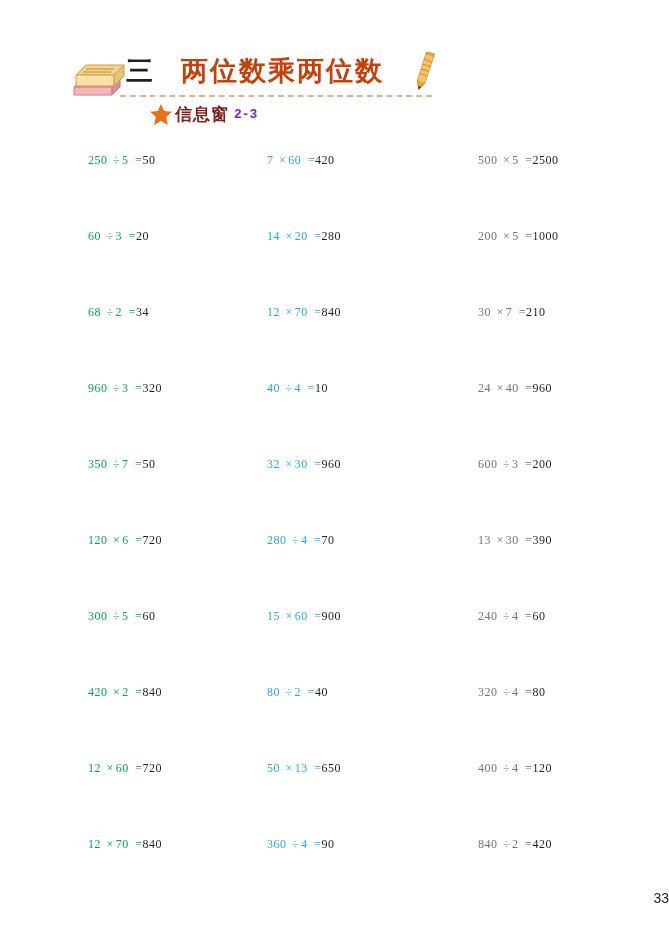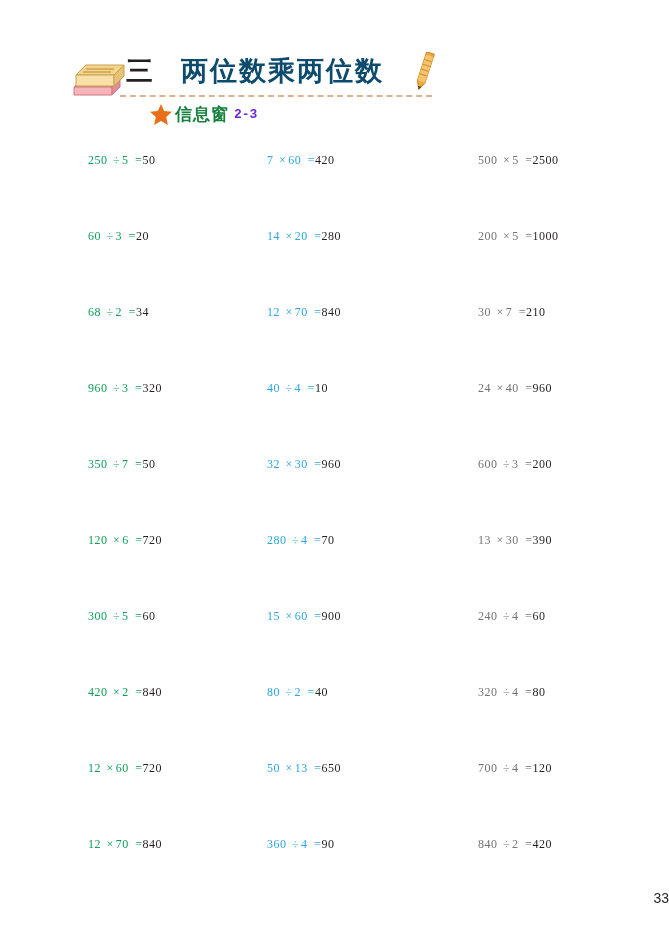--- a/index.html
+++ b/index.html
@@ -44,21 +44,21 @@
     font-family: "Liberation Serif", serif;
     font-weight: bold;
     font-size: 27px;
     color: #231f20;
     letter-spacing: 1px;
   }
   .title-text {
     font-family: "Liberation Serif", serif;
     font-weight: bold;
     font-size: 27px;
-    color: #0c4a6e;
+    color: #c2410c;
     margin-left: 27px;
     letter-spacing: 2px;
   }
   .pencil-icon {
     position: absolute;
     left: 413px;
     top: 52px;
     width: 22px;
     height: 42px;
   }
@@ -80,21 +80,21 @@
   }
   .star-icon {
     width: 22px;
     height: 21px;
     display: inline-block;
   }
   .infowin-label {
     font-family: "Liberation Sans", sans-serif;
     font-weight: bold;
     font-size: 17px;
-    color: #15803d;
+    color: #7f1d1d;
     margin-left: 3px;
     letter-spacing: 1px;
   }
   .infowin-sub {
     font-family: Liberation Mono, monospace;
     font-weight: bold;
     font-size: 13px;
     color: #6d28d9;
     margin-left: 5px;
     letter-spacing: 0px;
@@ -290,21 +290,21 @@
       <div class="cell col2"><span class="expr c-pink"><span class="">240</span> <span class="op">÷</span><span class="">4</span> <span class="eq">=</span></span><span class="ans">60</span></div>
     </div>
     <div class="row">
       <div class="cell col0"><span class="expr c-green"><span class="">420</span> <span class="op">×</span><span class="">2</span> <span class="eq">=</span></span><span class="ans">840</span></div>
       <div class="cell col1"><span class="expr c-blue"><span class="">80</span> <span class="op">÷</span><span class="">2</span> <span class="eq">=</span></span><span class="ans">40</span></div>
       <div class="cell col2"><span class="expr c-pink"><span class="">320</span> <span class="op">÷</span><span class="">4</span> <span class="eq">=</span></span><span class="ans">80</span></div>
     </div>
     <div class="row">
       <div class="cell col0"><span class="expr c-green"><span class="">12</span> <span class="op">×</span><span class="">60</span> <span class="eq">=</span></span><span class="ans">720</span></div>
       <div class="cell col1"><span class="expr c-blue"><span class="">50</span> <span class="op">×</span><span class="">13</span> <span class="eq">=</span></span><span class="ans">650</span></div>
-      <div class="cell col2"><span class="expr c-pink"><span class="">700</span> <span class="op">÷</span><span class="">4</span> <span class="eq">=</span></span><span class="ans">120</span></div>
+      <div class="cell col2"><span class="expr c-pink"><span class="">400</span> <span class="op">÷</span><span class="">4</span> <span class="eq">=</span></span><span class="ans">120</span></div>
     </div>
     <div class="row">
       <div class="cell col0"><span class="expr c-green"><span class="">12</span> <span class="op">×</span><span class="">70</span> <span class="eq">=</span></span><span class="ans">840</span></div>
       <div class="cell col1"><span class="expr c-blue"><span class="">360</span> <span class="op">÷</span><span class="">4</span> <span class="eq">=</span></span><span class="ans">90</span></div>
       <div class="cell col2"><span class="expr c-pink"><span class="">840</span> <span class="op">÷</span><span class="">2</span> <span class="eq">=</span></span><span class="ans">420</span></div>
     </div>
   </div>
 
 <div class="page-number">33</div>
 

